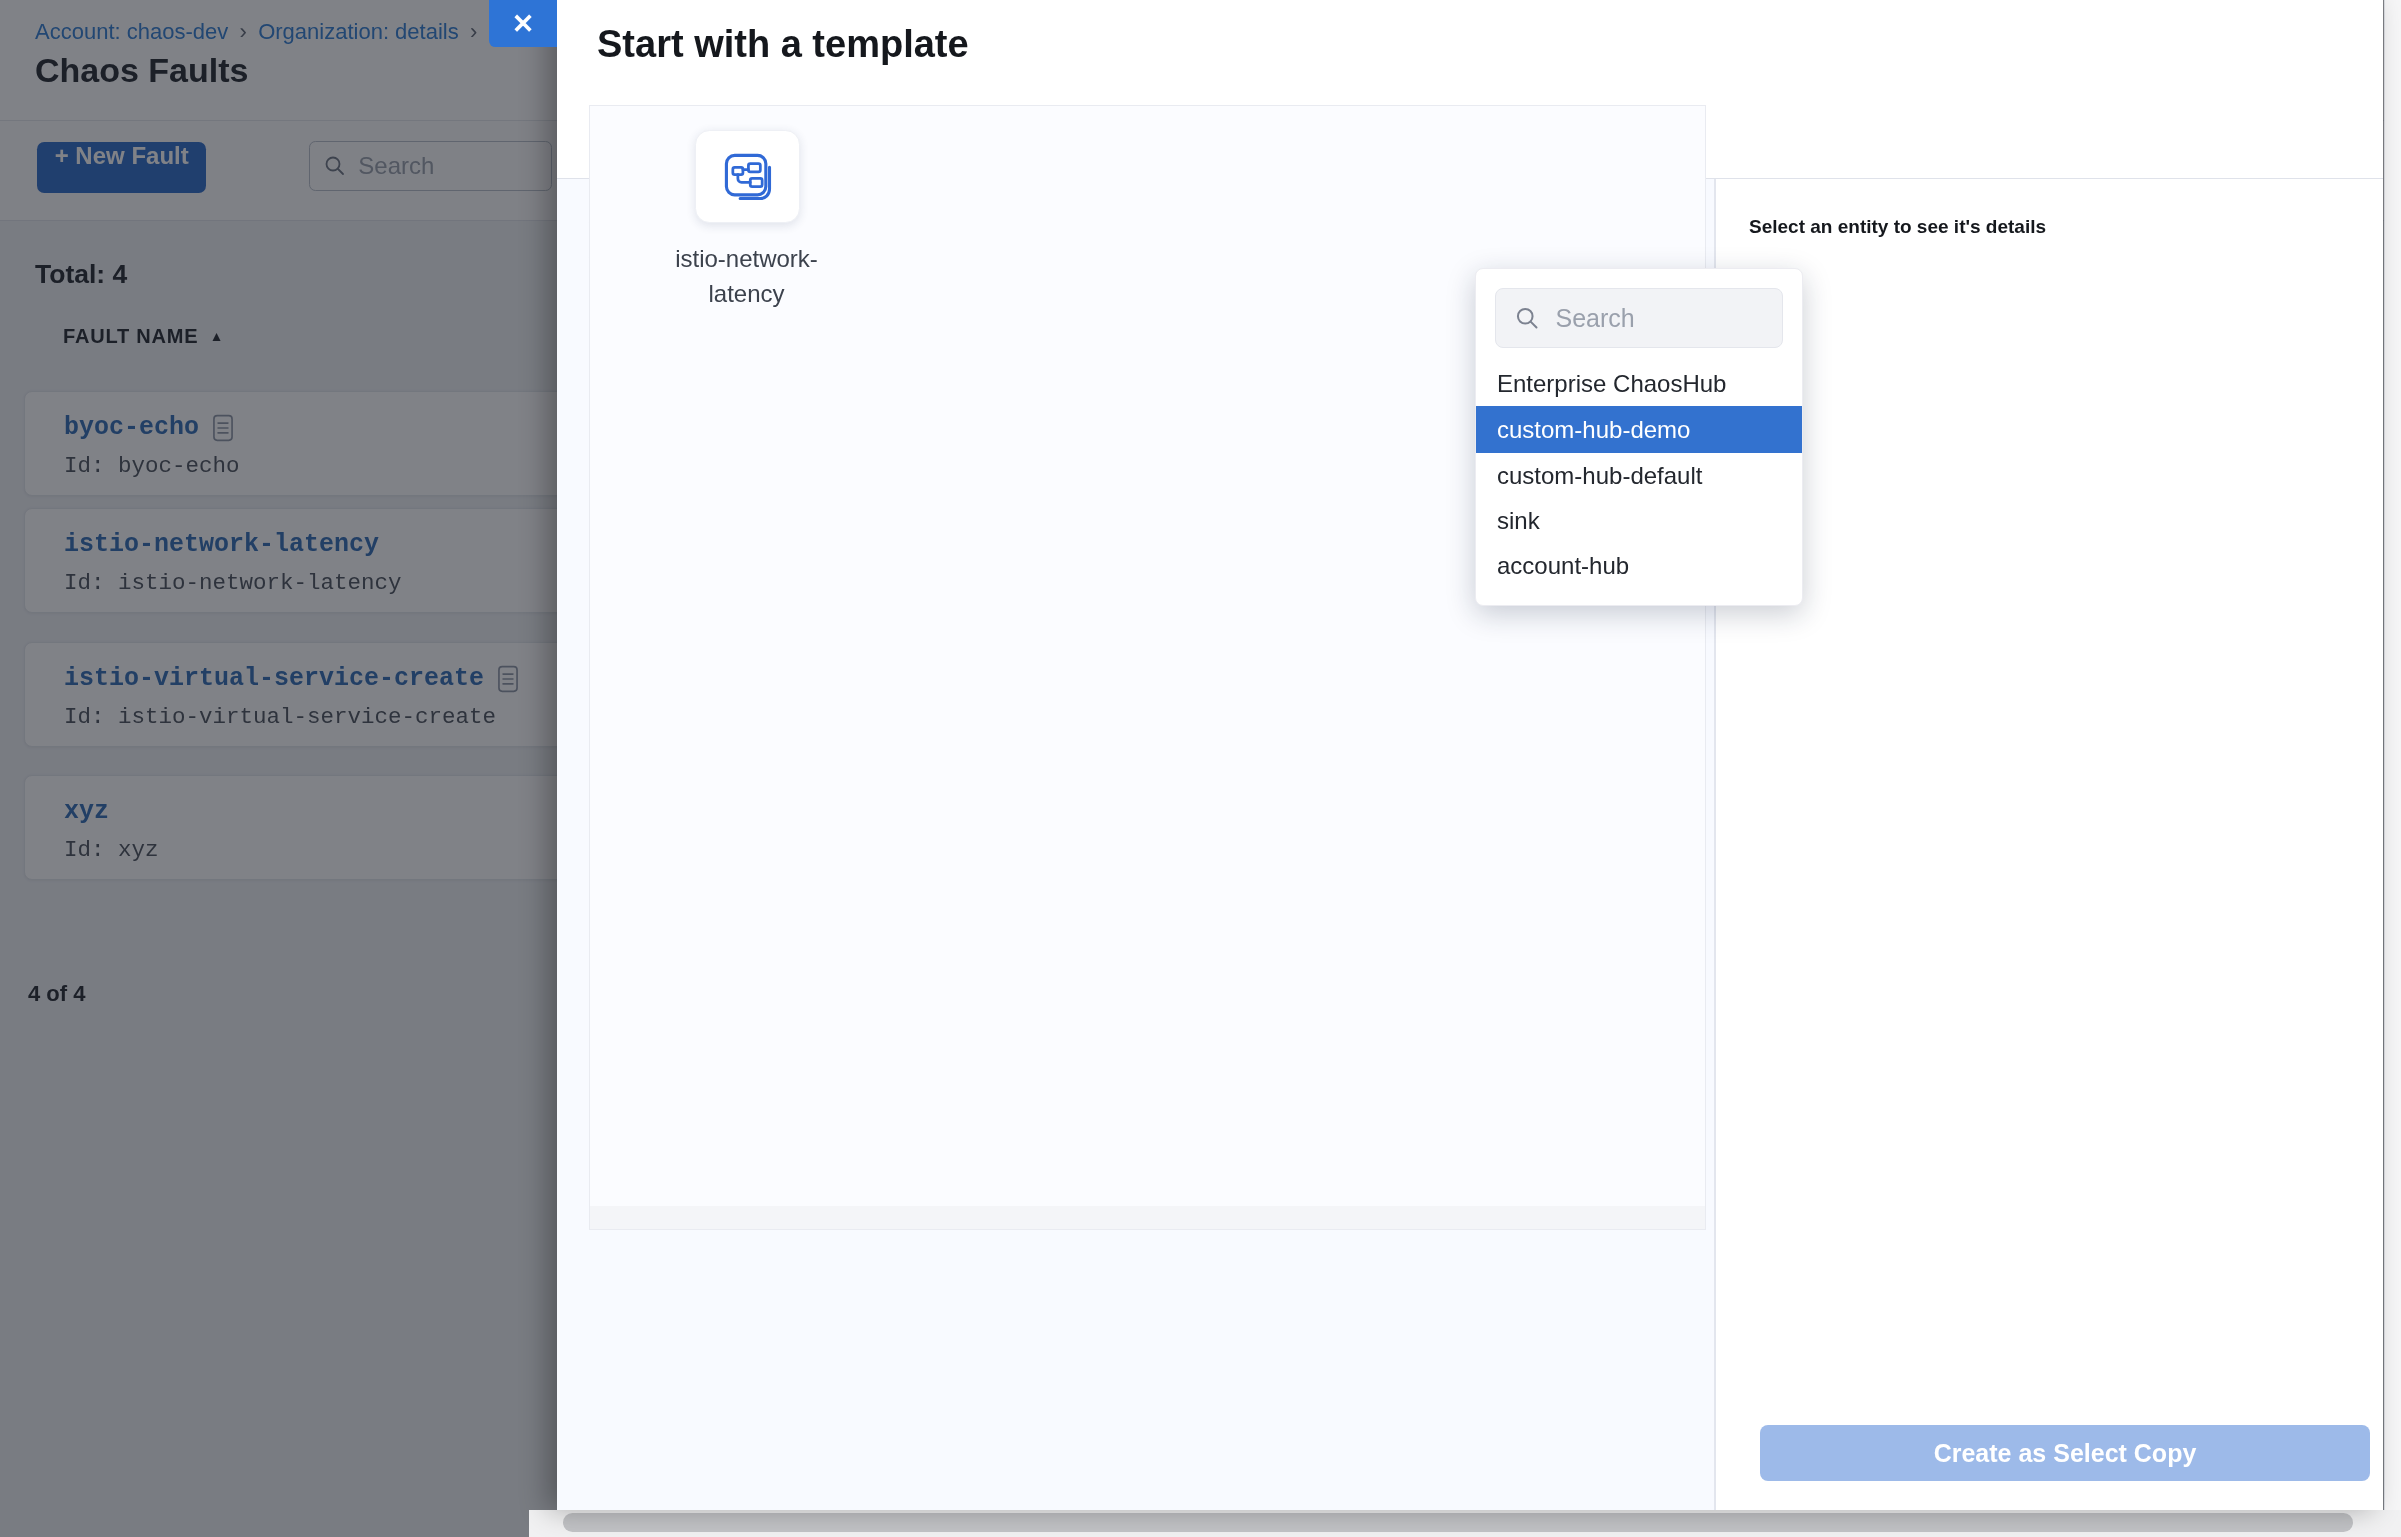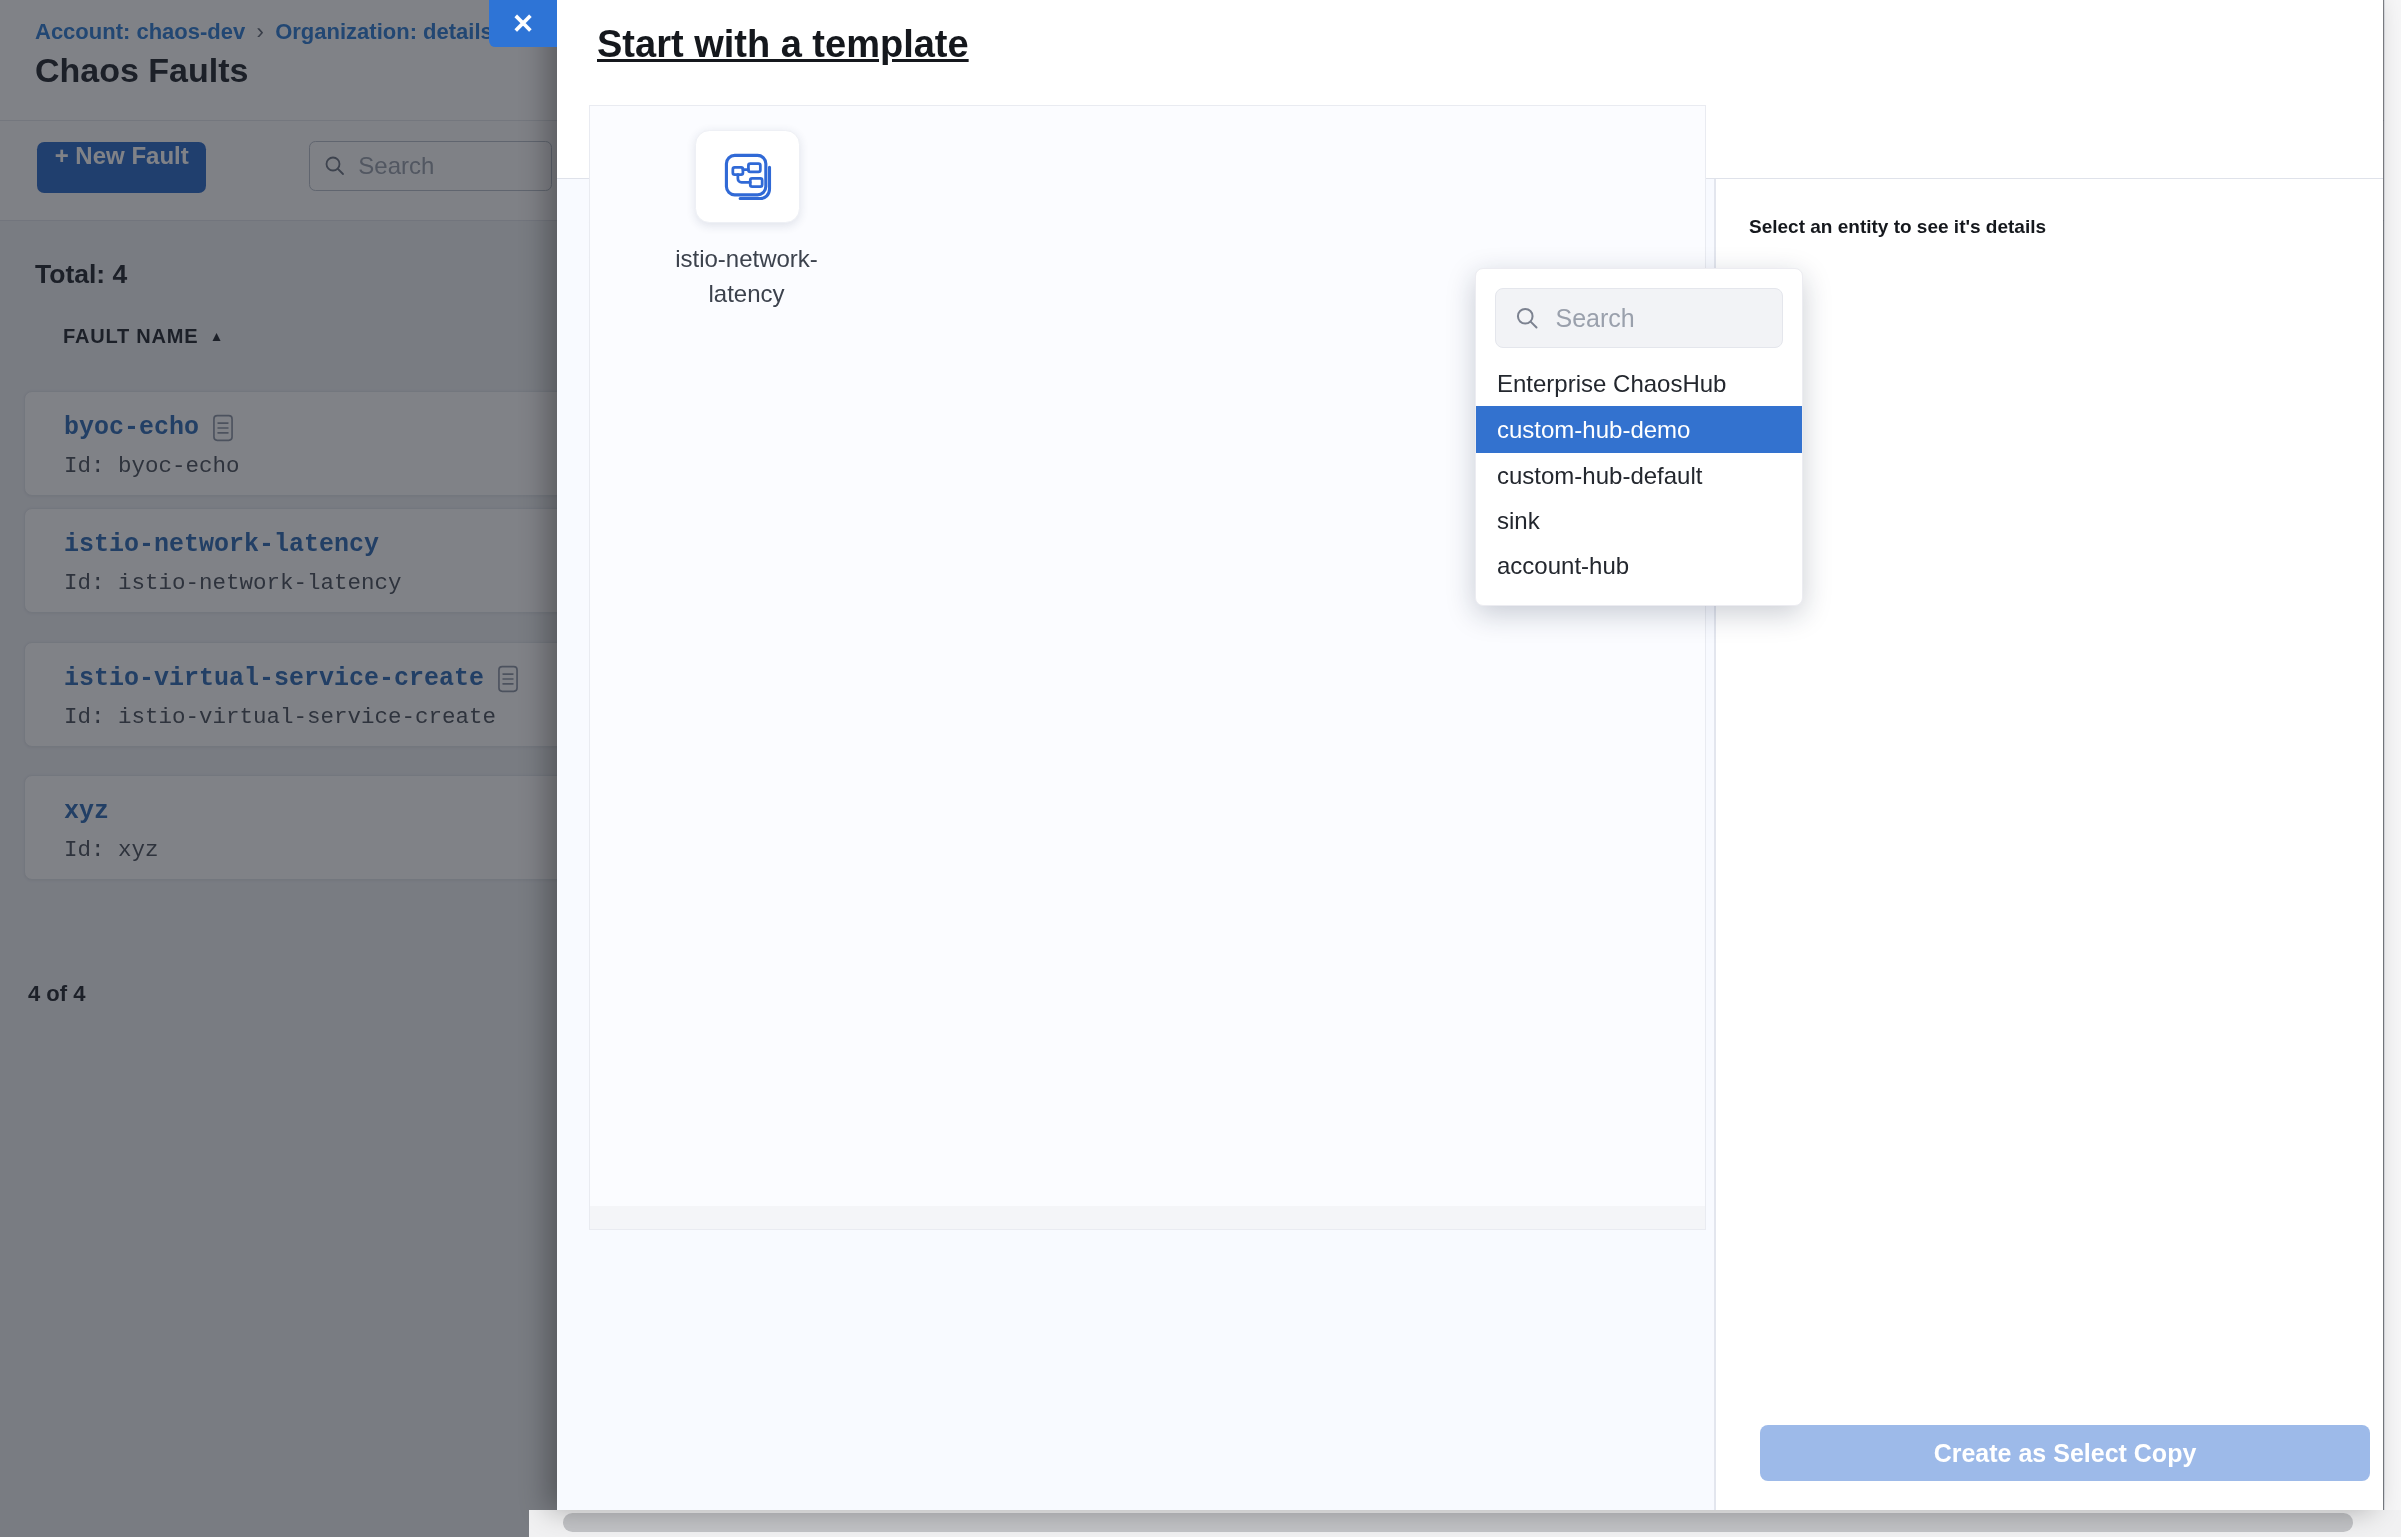--- a/index.html
+++ b/index.html
@@ -5,21 +5,21 @@
   * { margin:0; padding:0; box-sizing:border-box; }
   html,body { width:2401px; height:1538px; }
   body { font-family:"Liberation Sans", sans-serif; background:#fff; overflow:hidden; }
   #stage { position:relative; width:2401px; height:1538px; overflow:hidden; background:#fff; }
 
   
   .page-root { position:absolute; inset:0; z-index:0; background:#eff1f4; }
   .page-header { position:absolute; left:0; top:0; width:100%; height:121px; background:#fff; border-bottom:1.6px solid #e4e7eb; }
   .breadcrumb { position:absolute; left:35px; top:19.3px; font-size:22px; color:#2f7cd2; white-space:nowrap; }
   .breadcrumb .sep { color:#5f6673; padding:0 11.3px; }
-  .breadcrumb a { color:#2f7cd2; text-decoration:none;font-weight:bold; }
+  .breadcrumb a { color:#2f7cd2; text-decoration:none; }
   .page-title { position:absolute; left:35px; top:51px; font-size:34px; font-weight:700; color:#22262e; }
 
   .toolbar { position:absolute; left:0; top:121px; width:100%; height:100px; background:#fcfcfd; border-bottom:1.6px solid #e0e3e8; }
   .new-fault-btn { position:absolute; left:37px; top:21px; width:169px; height:51px; background:#2c6bc8; border-radius:7.2px; display:flex; align-items:flex-start; color:#fff; font-size:24px; font-weight:600; cursor:pointer; }
   .new-fault-btn .lbl { padding-left:17.7px; white-space:nowrap; }
   .new-fault-btn .split { width:1.6px; height:31px; background:rgba(255,255,255,.45); margin:0 13px 0 14.5px; }
   .page-search { position:absolute; left:309px; top:20px; width:243px; height:50px; border:1.6px solid #b9bfc9; border-radius:6.4px; background:transparent; display:flex; align-items:center; padding-left:13px; }
   .page-search input { border:none; outline:none; background:transparent; font-size:24px; color:#22262e; width:161px; margin-left:11.3px; font-family:inherit; }
   .page-search input::placeholder { color:#99a0ac; }
 
@@ -36,21 +36,21 @@
   .overlay { position:absolute; inset:0; background:rgba(24,28,36,.55); z-index:10; }
 
   
   .hscroll { position:absolute; left:529px; right:0; top:1510px; height:27px; background:#f1f1f2; z-index:12; }
   .hscroll .thumb { position:absolute; left:34px; top:3.2px; width:1790px; height:19.3px; background:#c2c3c6; border-radius:9.7px; }
   .right-gutter { position:absolute; left:2384px; top:0; width:17.7px; height:1510px; background:#f6f6f7; border-left:1.6px solid #dddfe4; z-index:12; }
 
   
   .modal { position:absolute; left:557px; top:0; width:1826px; height:1510px; background:#fff; z-index:20; box-shadow:-9.7px 0 27px rgba(0,0,0,.30); }
   .modal-close { position:absolute; left:-68px; top:0; width:68px; height:47px; background:#2e74d6; border-radius:0 0 0 6.4px; color:#fff; display:flex; align-items:center; justify-content:center; font-size:27px; font-weight:600; cursor:pointer; }
-  .modal-title { position:absolute; left:40px; top:22.5px; font-size:38px; font-weight:700; color:#15181d;text-decoration:underline; }
+  .modal-title { position:absolute; left:40px; top:22.5px; font-size:38px; font-weight:700; color:#15181d; }
 
   .tabs-row { position:absolute; left:0; top:103px; width:100%; height:76px; border-bottom:1.6px solid #dfe2ea; display:flex; align-items:center; padding-left:60px; gap:47px; }
   .tab { display:flex; align-items:center; gap:11.3px; font-size:25px; color:#1f242e; cursor:pointer; white-space:nowrap; }
   .tab .tab-label { font-weight:600; }
   .tab .tab-badge { color:#6b7280; font-size:22.5px; font-weight:400; }
   .tab-underline { position:absolute; left:47px; bottom:-1.6px; width:63px; height:4.8px; background:#2d72d2; border-radius:2.4px; }
 
   .modal-body-left { position:absolute; left:0; top:179px; width:1157px; bottom:0; background:#f8faff; }
   .body-divider { position:absolute; left:1157px; top:179px; width:1.6px; bottom:0; background:#e3e6ee; }
 

